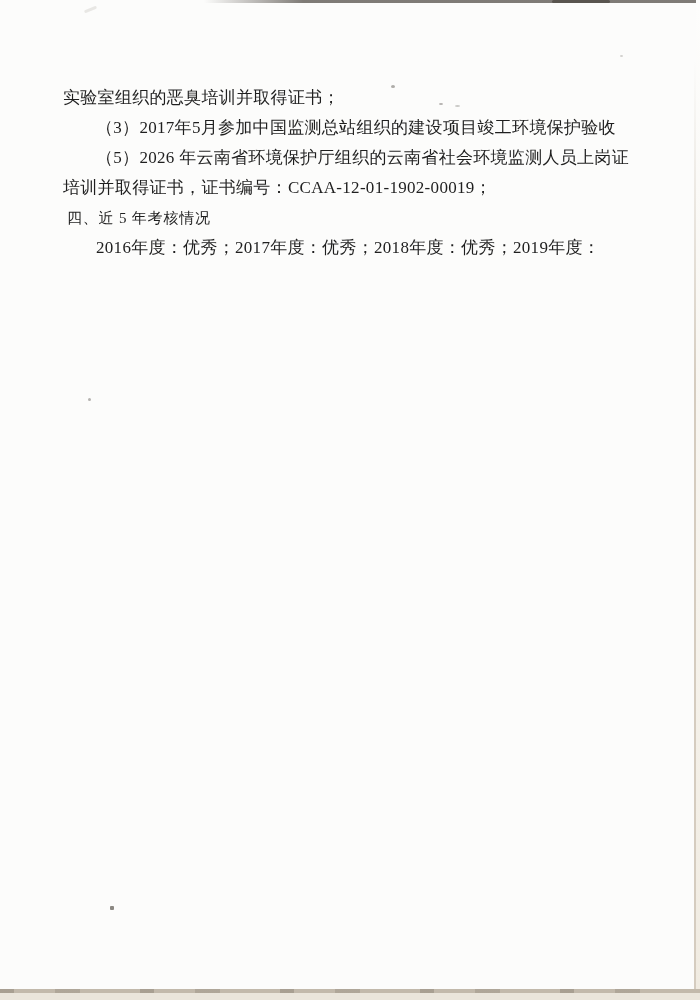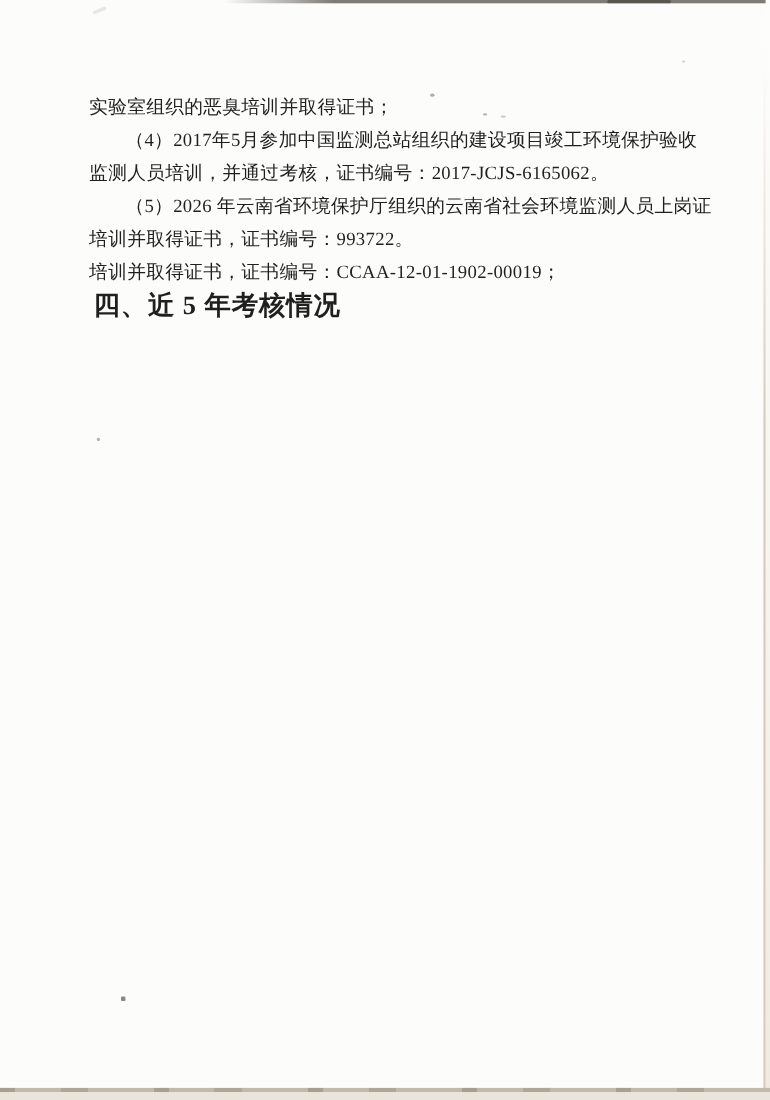--- a/index.html
+++ b/index.html
@@ -11,38 +11,38 @@
     height: 1000px;
     position: relative;
     overflow: hidden;
     background: var(--paper-color, #fcfcfb);
     font-family: "Liberation Serif", "DejaVu Serif", serif;
   }
 
   
   .text-block {
     position: absolute;
-    left: 81px;
+    left: 63px;
     top: 83px;
     width: 580px;
     filter: blur(0.3px);
   }
   .doc-line {
     height: 30px;
     line-height: 30px;
     font-size: 17px;
     letter-spacing: 0.3px;
     white-space: nowrap;
     color: var(--text-color, #1f1f1f);
   }
   .doc-line.indent { padding-left: 33px; }
   .doc-line.bold {
-    font-weight: 700;
+    font-weight: 400;
     padding-left: 4px;
-    font-size: 24px;
+    font-size: 15px;
     letter-spacing: 0.8px;
   }
 
   
   .artifact { position: absolute; pointer-events: none; }
 
   .edge-top {
     top: 0; left: 204px; width: 496px; height: 3px;
     background: linear-gradient(to right,
       rgba(120,115,108,0) 0%,
@@ -99,26 +99,25 @@
   }
 </style>
 </head>
 <body>
 
 <main>
 
   <section class="text-block">
 
   <div class="doc-line">实验室组织的恶臭培训并取得证书；</div>
-      <div class="doc-line indent">（4）2017年5月参加中国监测总站组织的建设项目竣工环境保护验收</div>
-      <div class="doc-line">监测人员培训，并通过考核，证书编号：2017-JCJS-6165062。</div>
+      <div class="doc-line indent">（3）2017年5月参加中国监测总站组织的建设项目竣工环境保护验收</div>
       <div class="doc-line indent">（5）2026 年云南省环境保护厅组织的云南省社会环境监测人员上岗证</div>
-      <div class="doc-line">培训并取得证书，证书编号：993722。</div>
       <div class="doc-line">培训并取得证书，证书编号：CCAA-12-01-1902-00019；</div>
       <div class="doc-line bold">四、近 5 年考核情况</div>
+      <div class="doc-line indent">2016年度：优秀；2017年度：优秀；2018年度：优秀；2019年度：</div>
     </section>
 
   <div class="artifact edge-top"></div>
   <div class="artifact edge-top-smudge"></div>
   <div class="artifact edge-right-margin"></div>
   <div class="artifact edge-right-line"></div>
   <div class="artifact edge-bottom-line"></div>
   <div class="artifact edge-bottom-band"></div>
 
   <div class="artifact speck speck-1"></div>

